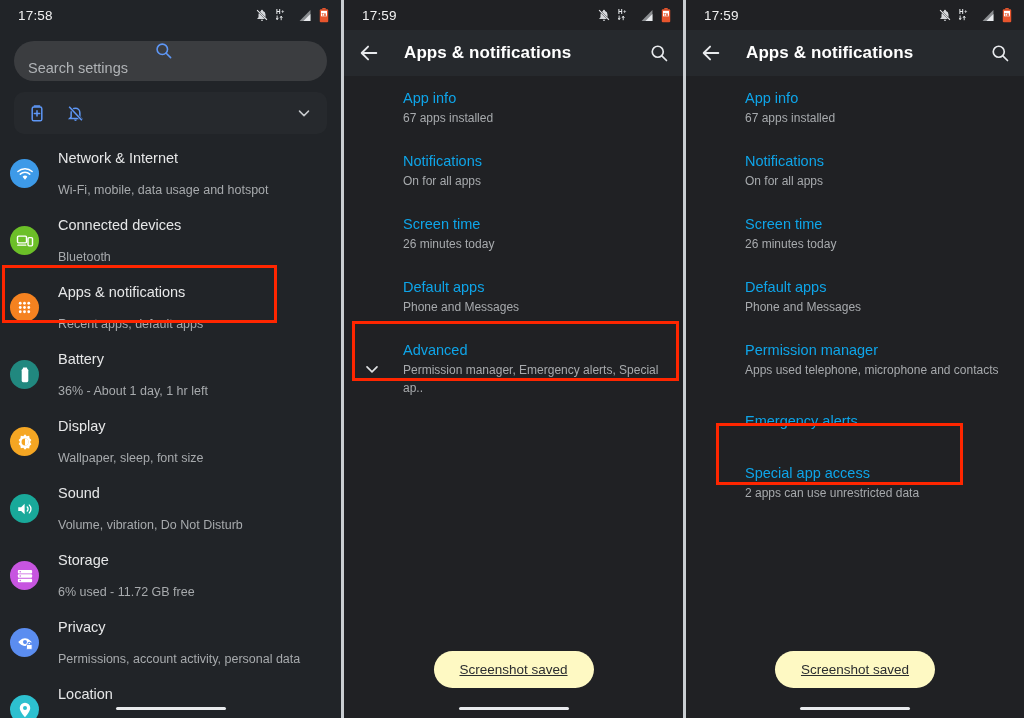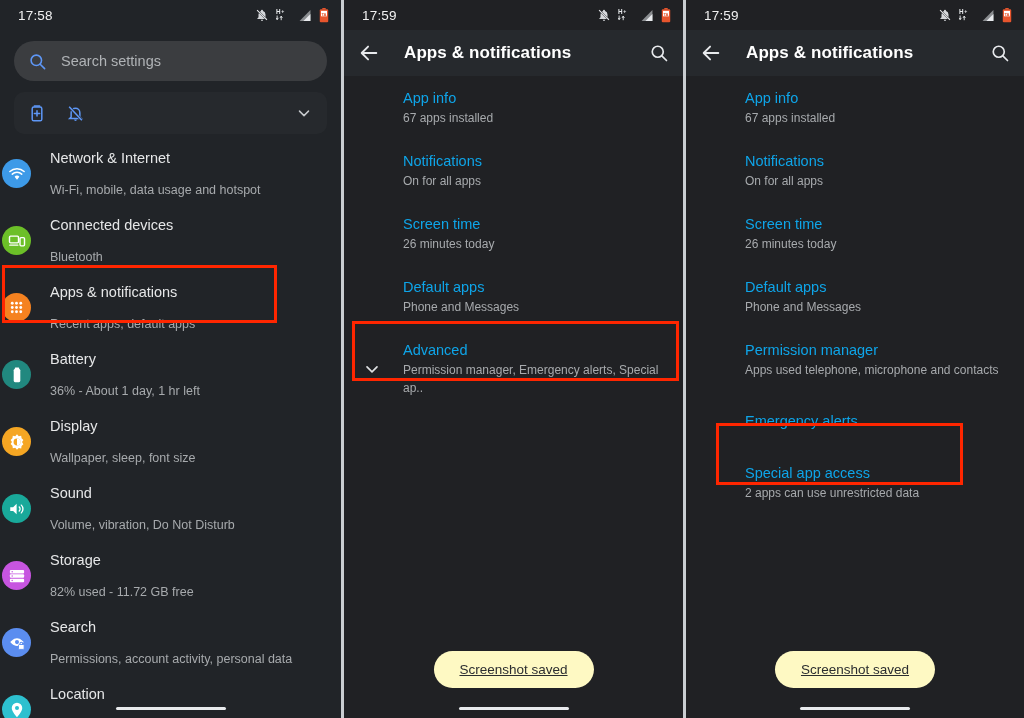--- a/index.html
+++ b/index.html
@@ -23,42 +23,42 @@
     justify-content: space-between; padding: 0 12px 0 18px;
     color: #ffffff;
   }
   .status-time { font-size: 13.5px; font-weight: 500; letter-spacing: .2px; color:#f1f1f1; }
   .status-icons { display: flex; align-items: center; gap: 7px; }
   .sicon { display: block; }
 
   
   .search-bar {
     margin: 11px 14px 0 14px; height: 40px; border-radius: 22px;
-    background: #3b3d40; display: flex; align-items: center; padding: 0 14px;
+    background: #3b3d40; display: flex; align-items: center; padding: 0 14px; flex-direction: column;
   }
   .search-bar .mag { flex: 0 0 auto; margin-right: 14px; }
   .search-bar input {
     background: transparent; border: 0; outline: none;
     color: #b7babd; font-size: 14.5px; font-family: "Liberation Sans", sans-serif;
     width: 100%;
   }
   .search-bar input::placeholder { color: #b0b3b6; }
 
   .qs-bar {
     margin: 11px 14px 0 14px; height: 42px; border-radius: 10px;
     background: #26292d; display: flex; align-items: center; padding: 0 14px;
   }
   .qs-left { display: flex; align-items: center; gap: 20px; }
   .qs-chevron { margin-left: auto; }
 
   
   .settings-list { padding-top: 6px; }
   .srow {
     display: flex; align-items: center; height: 67px;
-    padding: 0 2px;
+    padding: 0 10px;
   }
   .srow .ic {
     width: 29px; height: 29px; border-radius: 50%;
     flex: 0 0 29px; display: flex; align-items: center; justify-content: center;
     margin-right: 19px;
   }
   .srow .txt { display: flex; flex-direction: column; justify-content: center; }
   .srow .t1 { color: #e6e7e8; font-size: 14.5px; line-height: 19px; }
   .srow .t2 { color: #a7aaad; font-size: 12.5px; line-height: 17px; margin-top: 14px; }
 
@@ -262,34 +262,34 @@
             </g>
             <g fill="#c755e0">
               <circle cx="5.6" cy="6.3" r="1"></circle>
                 <circle cx="5.6" cy="12.1" r="1"></circle>
                 <circle cx="5.6" cy="17.9" r="1"></circle>
             </g>
           </svg>
         </div>
         <div class="txt">
           <span class="t1">Storage</span>
-          <span class="t2">82% used - 11.72 GB free</span>
+          <span class="t2">6% used - 11.72 GB free</span>
         </div>
       </div>
 
       <div class="srow">
         <div class="ic" style="background:#5b8df0">
           <svg width="18" height="18" viewBox="0 0 24 24">
             <path fill="#fff" d="M12 5.5c-5 0-9 5.3-9 5.3s4 5.3 9 5.3 9-5.3 9-5.3-4-5.3-9-5.3zm0 8a2.7 2.7 0 1 1 0-5.4 2.7 2.7 0 0 1 0 5.4z"></path>
             <rect x="14" y="14" width="7.5" height="6.5" rx="1.2" fill="#fff" stroke="#5b8df0" stroke-width="1.2"></rect>
             <path fill="none" stroke="#5b8df0" stroke-width="1.4" d="M16 14.2v-1.4a1.8 1.8 0 0 1 3.6 0v1.4"></path>
           </svg>
         </div>
         <div class="txt">
-          <span class="t1">Search</span>
+          <span class="t1">Privacy</span>
           <span class="t2">Permissions, account activity, personal data</span>
         </div>
       </div>
 
       <div class="srow">
         <div class="ic" style="background:#2dc0cf">
           <svg width="18" height="18" viewBox="0 0 24 24">
             <path fill="#fff" d="M12 2.4a7 7 0 0 0-7 7c0 5.2 7 12.2 7 12.2s7-7 7-12.2a7 7 0 0 0-7-7z"></path>
             <circle cx="12" cy="9.4" r="2.7" fill="#2dc0cf"></circle>
           </svg>

